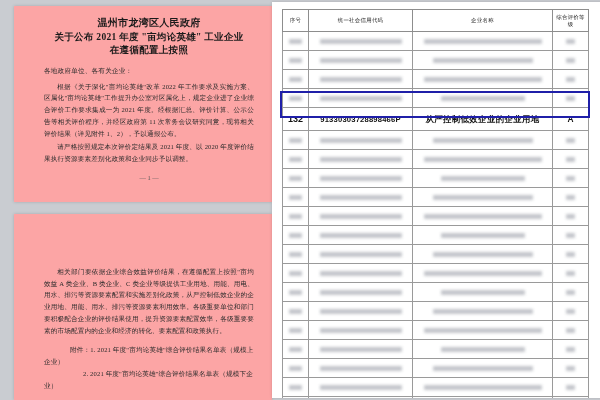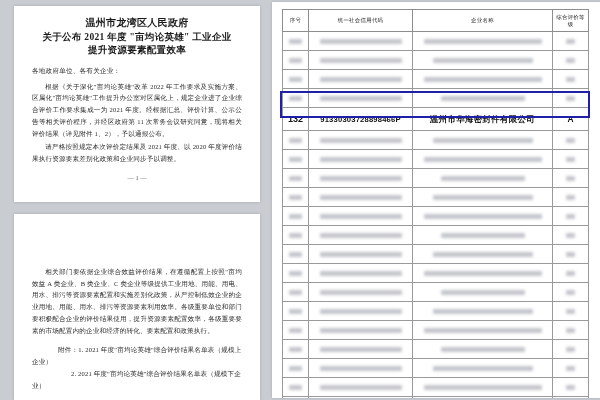--- a/index.html
+++ b/index.html
@@ -19,23 +19,24 @@
   .left-col {
     position: absolute;
     left: 0;
     top: 0;
     width: 268px;
     height: 400px;
   }
 
   .doc-page {
     position: absolute;
-    background: #ffffff;
+    background: #fca5a5;
     box-shadow: 0 0 3px rgba(0,0,0,0.18);
     overflow: hidden;
+    padding-left: 12px;
   }
   .doc-page.page1 {
     left: 14px;
     top: 6px;
     width: 246px;
     height: 196px;
   }
   .doc-page.page2 {
     left: 14px;
     top: 214px;
@@ -206,21 +207,21 @@
 </head>
 <body>
 
 <div class="left-col">
 
   <div class="doc-page page1">
     <div class="doc-inner">
       <div class="doc-title">
         <div class="l1">温州市龙湾区人民政府</div>
         <div class="l2">关于公布 2021 年度 "亩均论英雄" 工业企业</div>
-        <div class="l3">提升资源要素配置效率</div>
+        <div class="l3">在遵循配置上按照</div>
       </div>
       <div class="doc-salutation">各地政府单位、各有关企业：</div>
       <div class="doc-para">根据《关于深化"亩均论英雄"改革 2022 年工作要求及实施方案、区属化"亩均论英雄"工作提升办公室对区属化上，规定企业进了企业综合评价工作要求集成一为 2021 年度。经根据汇总、评价计算、公示公告等相关评价程序，并经区政府第 11 次常务会议研究同意，现将相关评价结果（详见附件 1、2），予以通报公布。</div>
       <div class="doc-para">请严格按照规定本次评价定结果及 2021 年度、以 2020 年度评价结果执行资源要素差别化政策和企业同步予以调整。</div>
       <div class="doc-pagenum">— 1 —</div>
     </div>
   </div>
 
   <div class="doc-page page2">
     <div class="doc-inner" style="padding-top:52px;">
@@ -273,21 +274,21 @@
         <tr>
             <td><span class="blur w-num"></span></td>
             <td><span class="blur w-code"></span></td>
             <td><span class="blur w-name-s"></span></td>
             <td><span class="blur w-grade"></span></td>
           </tr>
 
         <tr class="hl">
           <td class="num">132</td>
           <td class="code">91330303728898466P</td>
-          <td class="name">温州市华海密封件有限公司</td>
+          <td class="name">从严控制低效企业的企业用地</td>
           <td class="grade">A</td>
         </tr>
 
         <tr>
             <td><span class="blur w-num"></span></td>
             <td><span class="blur w-code"></span></td>
             <td><span class="blur w-name-m"></span></td>
             <td><span class="blur w-grade"></span></td>
           </tr>
         <tr>

